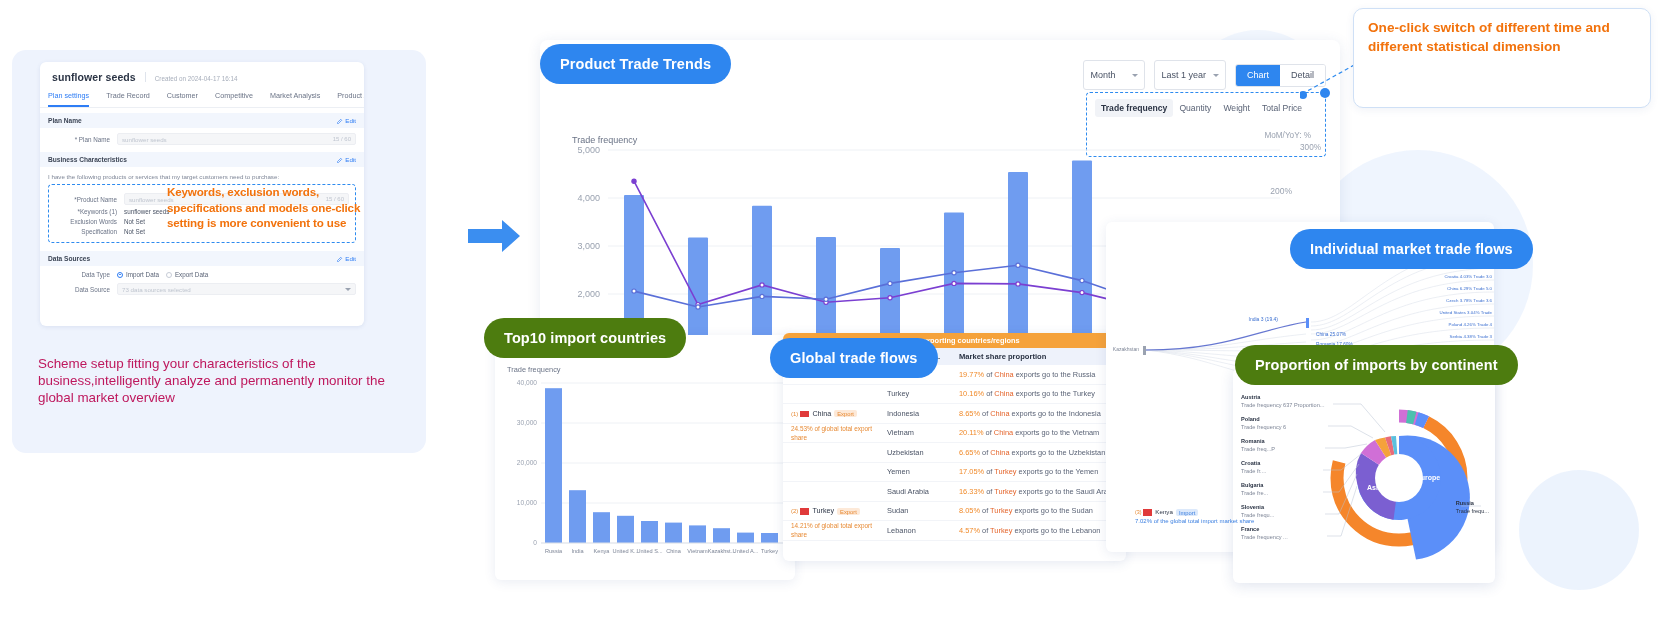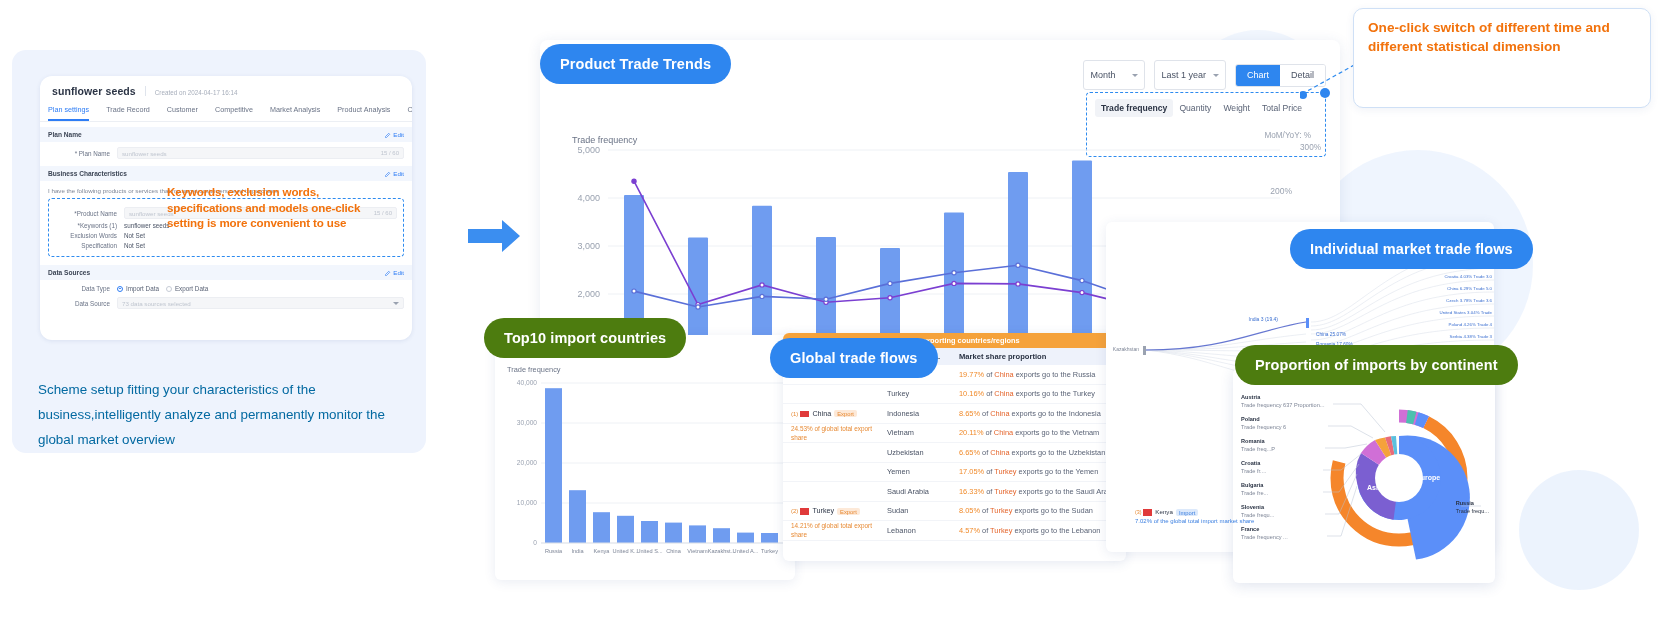--- a/index.html
+++ b/index.html
@@ -18,23 +18,23 @@
   .blob-b { width: 120px; height: 120px; right: 24px; top: 470px; background:#e6effc; }
   .blob-c { width: 150px; height: 150px; right: 330px; top: 30px; background:#eef4fe; }
 
   
   .left-card {
     position: absolute; left: 12px; top: 50px;
     width: 414px; height: 403px;
     background: #eef3fd; border-radius: 14px;
   }
   .ui-window {
-    position: absolute; left: 28px; top: 26px;
-    width: 372px; height: 264px;
-    background: #ffffff; border-radius: 12px;
+    position: absolute; left: 28px; top: 12px;
+    width: 324px; height: 264px;
+    background: #ffffff; border-radius: 6px;
     box-shadow: 0 1px 4px rgba(40,70,140,.10);
     overflow: hidden;
   }
   .uw-head { display:flex; align-items:baseline; gap:9px; padding: 9px 0 6px 12px; }
   .uw-title { font-size: 10.5px; color:#2b3445; font-weight:600; letter-spacing:.1px; }
   .uw-sep { width:1px; height:10px; background:#dfe4ec; align-self:center;}
   .uw-created { font-size: 6.3px; color:#a7aebb; }
   .uw-tabs { display:flex; gap:17px; padding: 2px 0 0 8px; border-bottom:1px solid #eceff4; font-size:7.2px; color:#6a7386; }
   .uw-tabs span { padding-bottom:5px; white-space:nowrap; }
   .uw-tabs span.active { color:#2e7df5; border-bottom:2px solid #2e7df5; }
@@ -55,21 +55,21 @@
   .radio.on::after{content:"";position:absolute;inset:1.2px;border-radius:50%;background:#2e7df5;}
   .radio-lbl { font-size:6.3px;color:#5a6376; display:flex; align-items:center; gap:3px;}
 
   .ann-orange {
     position:absolute; left:155px; top:134px; width:230px;
     font-size:11.6px; line-height:15.5px; font-weight:700; color:#f2720c;
     letter-spacing:-.15px;
   }
   .left-caption {
     position:absolute; left:38px; top:355px; width:350px;
-    font-size:13.4px; line-height:25px; color:#0369a1;margin-top:22px;
+    font-size:13.4px; line-height:17px; color:#be185d;
   }
 
   
   .arrow { position:absolute; left:466px; top:218px; width:56px; height:36px; }
 
   
   .main-card {
     position:absolute; left:540px; top:40px;
     width:800px; height:400px;
     background:#ffffff; border-radius:8px;

